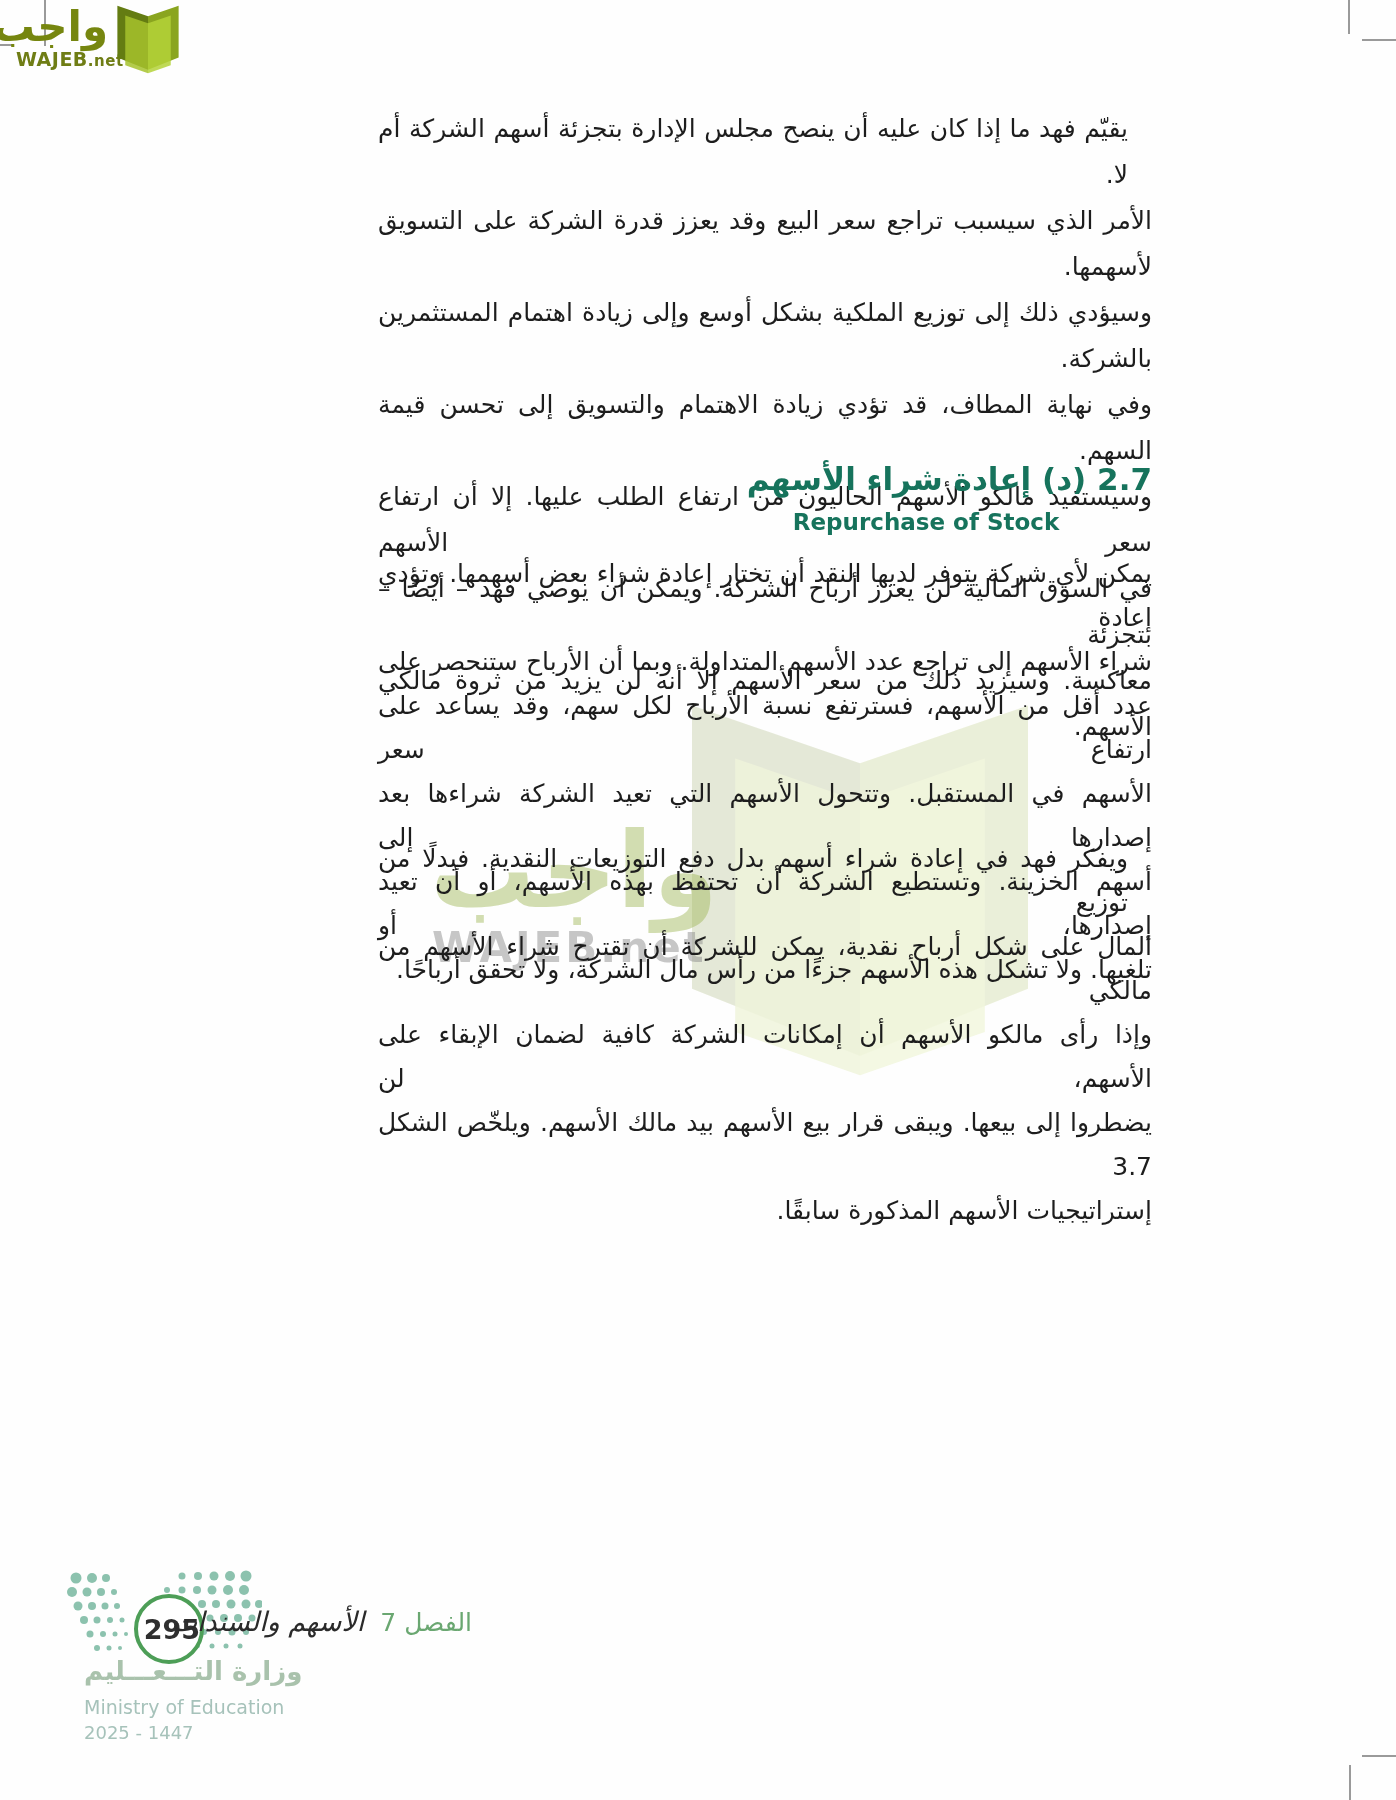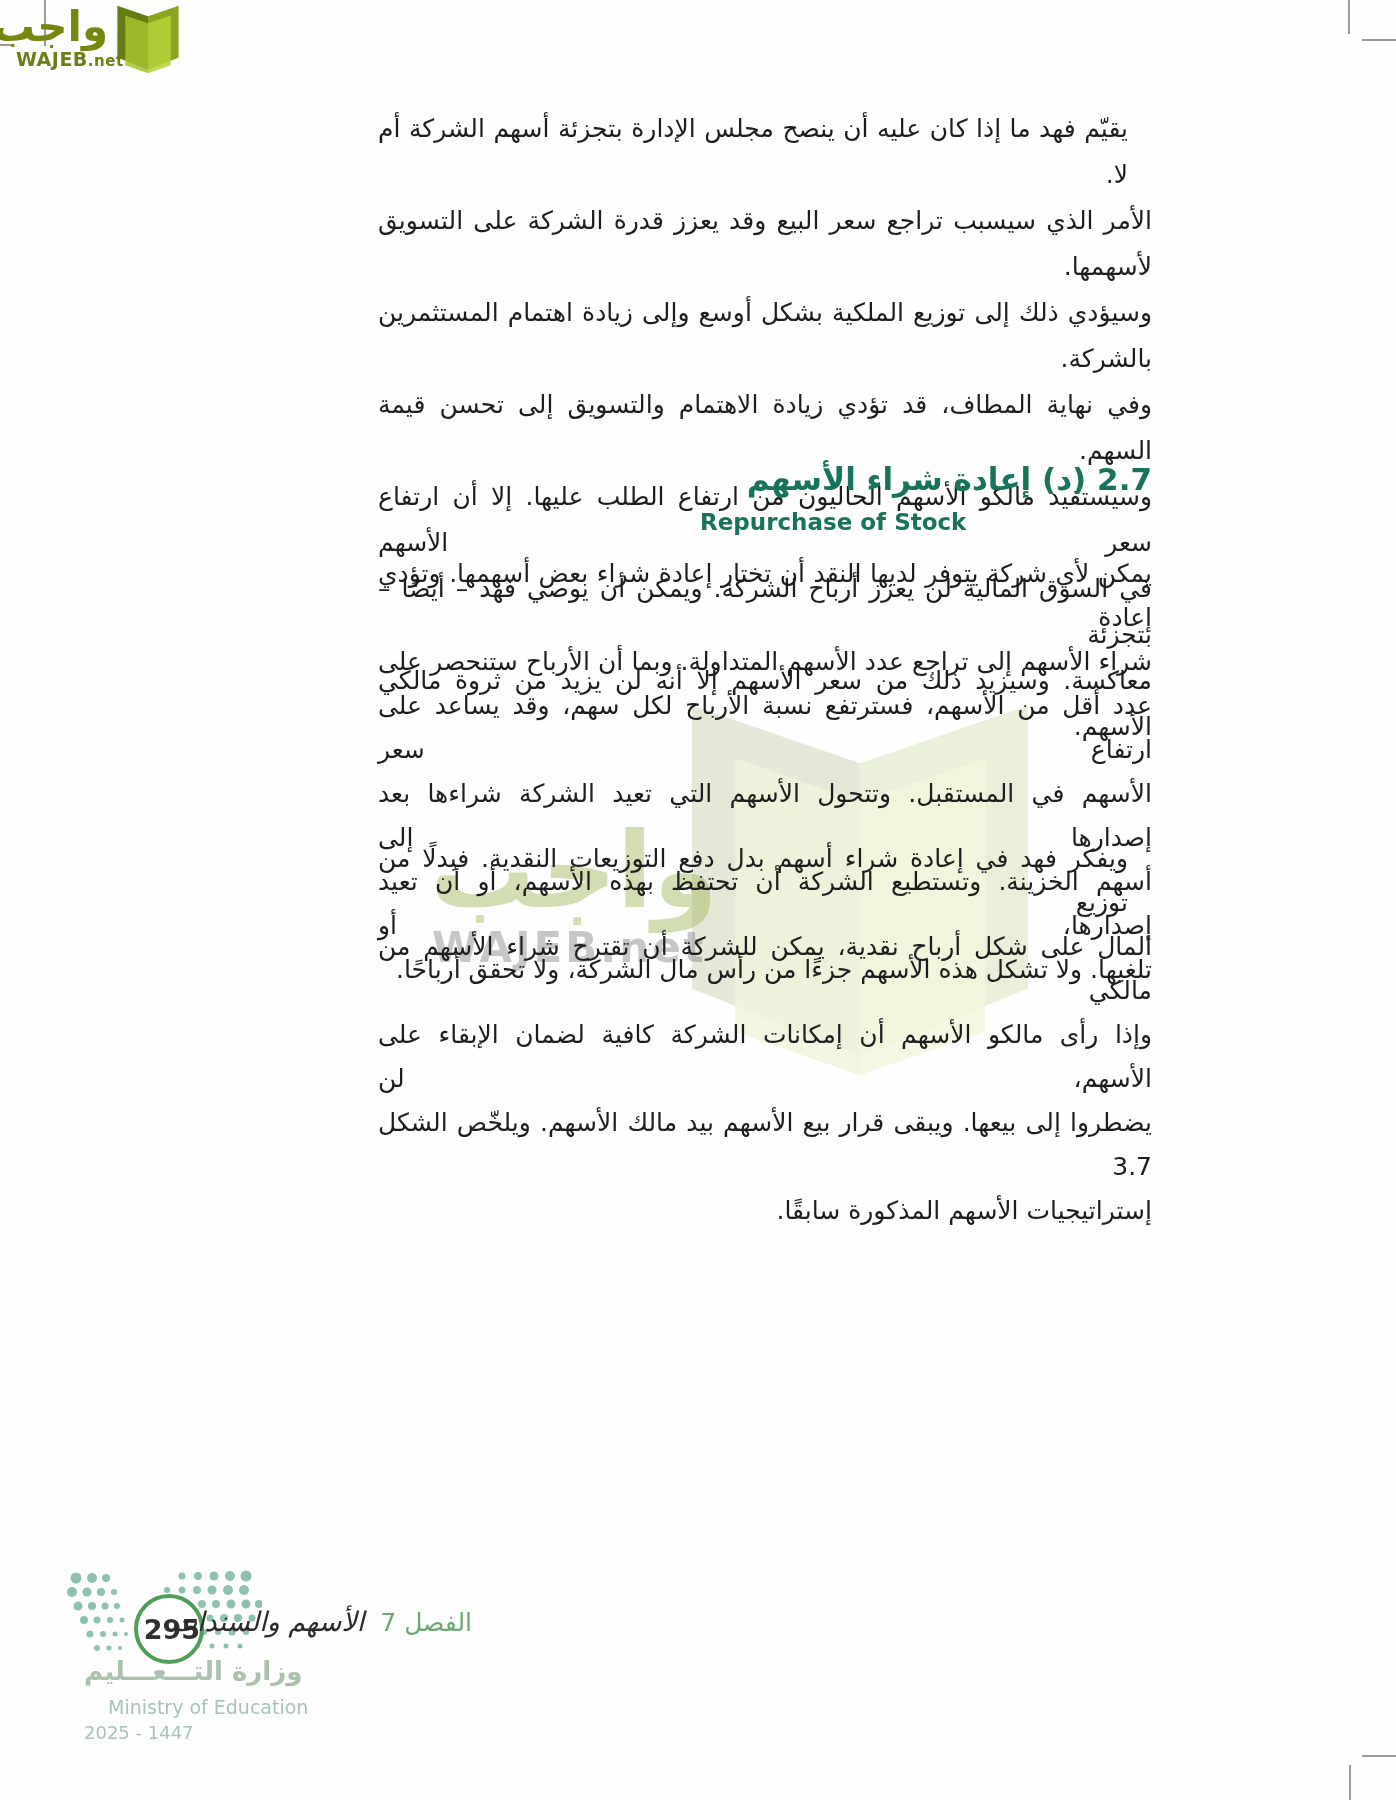--- a/index.html
+++ b/index.html
@@ -19,42 +19,42 @@
   .body-col{position:absolute; left:378px; width:774px; direction:rtl; color:#1d1d1d; z-index:2;}
   .p1{top:106px; font-size:25px; line-height:46px;}
   .p2{top:552px; font-size:25px; line-height:44px;}
   .p3{top:837px; font-size:25px; line-height:44px;}
   .jline{text-align:justify; text-align-last:justify;}
   .jlast{text-align:justify; text-align-last:right;}
   .indent{padding-right:24px;}
   
   .heading-block{position:absolute; left:700px; top:456px; width:452px; direction:rtl; z-index:2;}
   .heading-ar{font-size:31px; font-weight:bold; color:#16735c; text-align:right; line-height:46px;}
-  .heading-en{font-size:23px; font-weight:bold; color:#16735c; text-align:left; line-height:40px; direction:ltr;}
+  .heading-en{font-size:23px; font-weight:bold; color:#16735c; text-align:center; line-height:40px; direction:ltr;}
   
   .watermark{position:absolute; left:430px; top:668px; width:690px; height:450px; z-index:1; pointer-events:none;}
   .wm-book{position:absolute; left:190px; top:10px; opacity:0.16;}
   .wm-ar{position:absolute; left:0px; top:140px; font-size:105px; font-weight:bold; color:#9fb756; opacity:.45; line-height:1.2;}
   .wm-latin{position:absolute; left:2px; top:255px; font-size:42px; font-weight:bold; color:#8f8f8f; opacity:.5; letter-spacing:3px;}
   
   .footer-dots{position:absolute; left:62px; top:1570px;}
   .page-circle{
     position:absolute; left:134px; top:1594px; width:62px; height:62px;
     border:4px solid #4d9e57; border-radius:50%; background:#ffffff;
     display:flex; align-items:center; justify-content:flex-end;
     font-size:27px; font-weight:bold; color:#2f2f2f; z-index:3;
   }
   .chapter-row{
     position:absolute; left:240px; top:1606px; width:232px; direction:rtl;
     display:flex; align-items:baseline; gap:16px; z-index:3;
   }
   .chapter-label{font-size:25px; font-weight:normal; color:#6aa771; white-space:nowrap;}
   .chapter-title{font-size:27px; color:#2a2a2a; white-space:nowrap;font-style:italic;}
   .moe-ar{position:absolute; left:84px; top:1656px; font-size:26px; font-weight:bold; color:#a9c2ac; direction:rtl; z-index:2;}
-  .moe-en{position:absolute; left:84px; top:1696px; font-size:19px; color:#a6c2ba; z-index:2;margin-left:24px;}
+  .moe-en{position:absolute; left:84px; top:1696px; font-size:19px; color:#a6c2ba; z-index:2;}
   .moe-years{position:absolute; left:84px; top:1722px; font-size:18px; color:#a6c2ba; z-index:2;}
 </style>
 </head>
 <body>
 
 <div class="page">
 
   <div class="mark" style="left:44px;top:0;width:2px;height:46px;"></div>
   <div class="mark" style="left:0;top:44px;width:14px;height:2px;"></div>
   <div class="mark" style="left:1348px;top:0;width:2px;height:34px;"></div>

